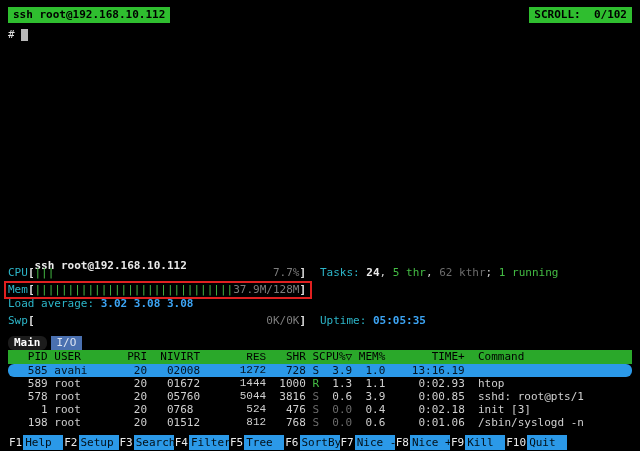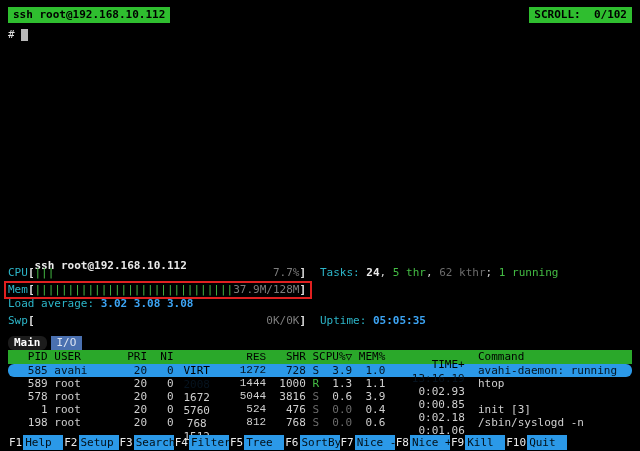--- a/index.html
+++ b/index.html
@@ -47,24 +47,24 @@
   .tab-main { padding:0 6px; color:#fff; font-weight:bold; background:#1c1c1c;border-radius:6px; }
   .tab-io   { padding:0 6px; margin-left:4px; background:#4a70b0; color:#dce4f2; }
 
   
   .thead { display:flex; background:#2aa82a; color:#000; line-height:14px; height:14px; white-space:pre; }
   .trow  { display:flex; line-height:13px; height:13px; white-space:pre; }
   .trow.sel { background:#2b99e8; color:#06131f;border-radius:6px; }
   .trow.sel span { color:#06131f; }
   .t-pid{width:6ch;text-align:right;} .t-user{width:10ch;text-align:left;padding-left:1ch;}
   .t-pri{width:5ch;text-align:right;} .t-ni{width:4ch;text-align:right;}
-  .t-virt{width:7ch;text-align:center;margin-top:14px;} .t-res{width:7ch;text-align:right;font-family:Liberation Mono, monospace;}
+  .t-virt{width:7ch;text-align:left;} .t-res{width:7ch;text-align:right;font-family:Liberation Mono, monospace;}
   .t-shr{width:6ch;text-align:right;} .t-s{width:2ch;text-align:right;}
   .t-cpu{width:5ch;text-align:right;} .t-mem{width:5ch;text-align:right;}
-  .t-time{width:12ch;text-align:right;margin-top:8px;} .t-cmd{flex:1;text-align:left;padding-left:2ch;overflow:hidden;}
+  .t-time{width:12ch;text-align:right;} .t-cmd{flex:1;text-align:left;padding-left:2ch;overflow:hidden;}
   .grn { color:#44bd44; } .dim { color:#6b6b6b; }
 
   
   .fkeys { display:flex; margin-top:6px; height:15px; line-height:15px; white-space:pre; }
   .fk { display:flex; }
   .fk-key { color:#eaeaea; padding:0 1px; }
   .fk-label { background:#2b99e8; color:#031018; width:40px; padding-left:2px; overflow:hidden; }
 </style>
 </head>
 <body>
@@ -116,27 +116,27 @@
       <span class="t-res">RES</span>
       <span class="t-shr">SHR</span>
       <span class="t-s">S</span>
       <span class="t-cpu">CPU%▽</span>
       <span class="t-mem">MEM%</span>
       <span class="t-time">TIME+</span>
       <span class="t-cmd">Command</span>
     </div>
 
     <div class="trow sel">
-      <span class="t-pid">585</span><span class="t-user">avahi</span><span class="t-pri">20</span><span class="t-ni">0</span><span class="t-virt">2008</span><span class="t-res">1272</span><span class="t-shr">728</span><span class="t-s">S</span><span class="t-cpu">3.9</span><span class="t-mem">1.0</span><span class="t-time">13:16.19</span><span class="t-cmd">avahi-daemon: running</span>
+      <span class="t-pid">585</span><span class="t-user">avahi</span><span class="t-pri">20</span><span class="t-ni">0</span><span class="t-virt">2008</span><span class="t-res">1272</span><span class="t-shr">728</span><span class="t-s">S</span><span class="t-cpu">3.9</span><span class="t-mem">1.0</span><span class="t-time">13:16.19</span>
     </div>
     <div class="trow">
       <span class="t-pid">589</span><span class="t-user">root</span><span class="t-pri">20</span><span class="t-ni">0</span><span class="t-virt">1672</span><span class="t-res">1444</span><span class="t-shr">1000</span><span class="t-s grn">R</span><span class="t-cpu">1.3</span><span class="t-mem">1.1</span><span class="t-time">0:02.93</span><span class="t-cmd">htop</span>
     </div>
     <div class="trow">
-      <span class="t-pid">578</span><span class="t-user">root</span><span class="t-pri">20</span><span class="t-ni">0</span><span class="t-virt">5760</span><span class="t-res">5044</span><span class="t-shr">3816</span><span class="t-s dim">S</span><span class="t-cpu">0.6</span><span class="t-mem">3.9</span><span class="t-time">0:00.85</span>
+      <span class="t-pid">578</span><span class="t-user">root</span><span class="t-pri">20</span><span class="t-ni">0</span><span class="t-virt">5760</span><span class="t-res">5044</span><span class="t-shr">3816</span><span class="t-s dim">S</span><span class="t-cpu">0.6</span><span class="t-mem">3.9</span><span class="t-time">0:00.85</span><span class="t-cmd">sshd: root@pts/1</span>
     </div>
     <div class="trow">
       <span class="t-pid">1</span><span class="t-user">root</span><span class="t-pri">20</span><span class="t-ni">0</span><span class="t-virt">768</span><span class="t-res">524</span><span class="t-shr">476</span><span class="t-s dim">S</span><span class="t-cpu dim">0.0</span><span class="t-mem">0.4</span><span class="t-time">0:02.18</span><span class="t-cmd">init [3]</span>
     </div>
     <div class="trow">
       <span class="t-pid">198</span><span class="t-user">root</span><span class="t-pri">20</span><span class="t-ni">0</span><span class="t-virt">1512</span><span class="t-res">812</span><span class="t-shr">768</span><span class="t-s dim">S</span><span class="t-cpu dim">0.0</span><span class="t-mem">0.6</span><span class="t-time">0:01.06</span><span class="t-cmd">/sbin/syslogd -n</span>
     </div>
 
     <div class="fkeys">
       <span class="fk"><span class="fk-key">F1</span><span class="fk-label">Help</span></span>

